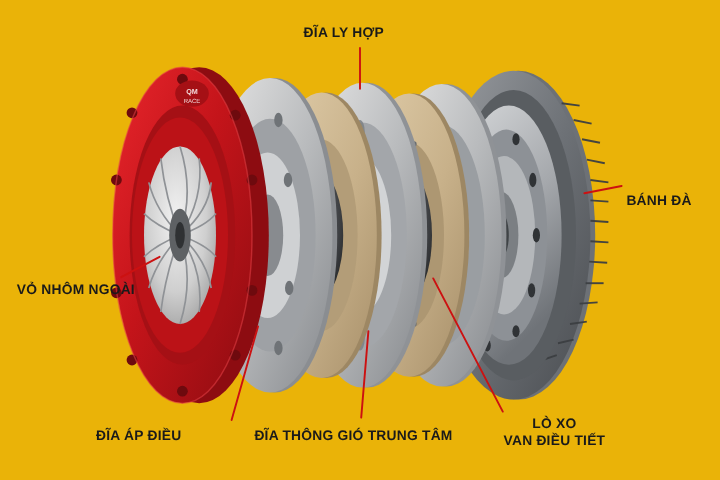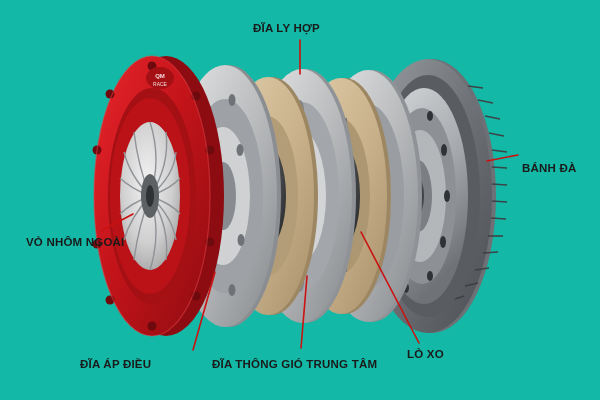--- a/index.html
+++ b/index.html
@@ -4,36 +4,37 @@
 <style>
   html, body {
     margin: 0;
     padding: 0;
     background: #ffffff;
   }
   #stage {
     position: relative;
     width: 600px;
     height: 400px;
-    background: #14b8a6;
+    background: #eab308;
     overflow: hidden;
     font-family: "Liberation Sans", sans-serif;
   }
   .label {
     position: absolute;
     font-family: "Liberation Sans", sans-serif;
     font-weight: bold;
     font-size: 11.5px;
     letter-spacing: 0.2px;
     color: #1a1a1a;
     white-space: nowrap;
     line-height: 1.2;
   }
   .label.two-line {
     white-space: normal;
+    text-align: center;
   }
   svg.overlay {
     position: absolute;
     left: 0;
     top: 0;
     width: 600px;
     height: 400px;
     pointer-events: none;
   }
   .artwork {
@@ -260,23 +261,24 @@
       <line x1="193" y1="350" x2="215" y2="272"></line>
       <line x1="301" y1="348" x2="307" y2="276"></line>
       <line x1="419" y1="343" x2="361" y2="232"></line>
     </g>
   </svg>
 
   <div class="label" style="left:253px; top:22px;">ĐĨA LY HỢP</div>
 
   <div class="label" style="left:522px; top:150px;margin-top:12px;">BÁNH ĐÀ</div>
 
-  <div class="label" style="left:26px; top:236px;">VỎ NHÔM NGOÀI</div>
+  <div class="label" style="left:14px; top:236px;">VỎ NHÔM NGOÀI</div>
 
   <div class="label" style="left:80px; top:358px;">ĐĨA ÁP ĐIỀU</div>
 
   <div class="label" style="left:212px; top:358px;">ĐĨA THÔNG GIÓ TRUNG TÂM</div>
 
   <div class="label two-line" style="left:462px; top:348px; width:110px; margin-left:-55px;">
     <div>LÒ XO</div>
+    <div>VAN ĐIỀU TIẾT</div>
   </div>
 
 </div>
 
 </body></html>

